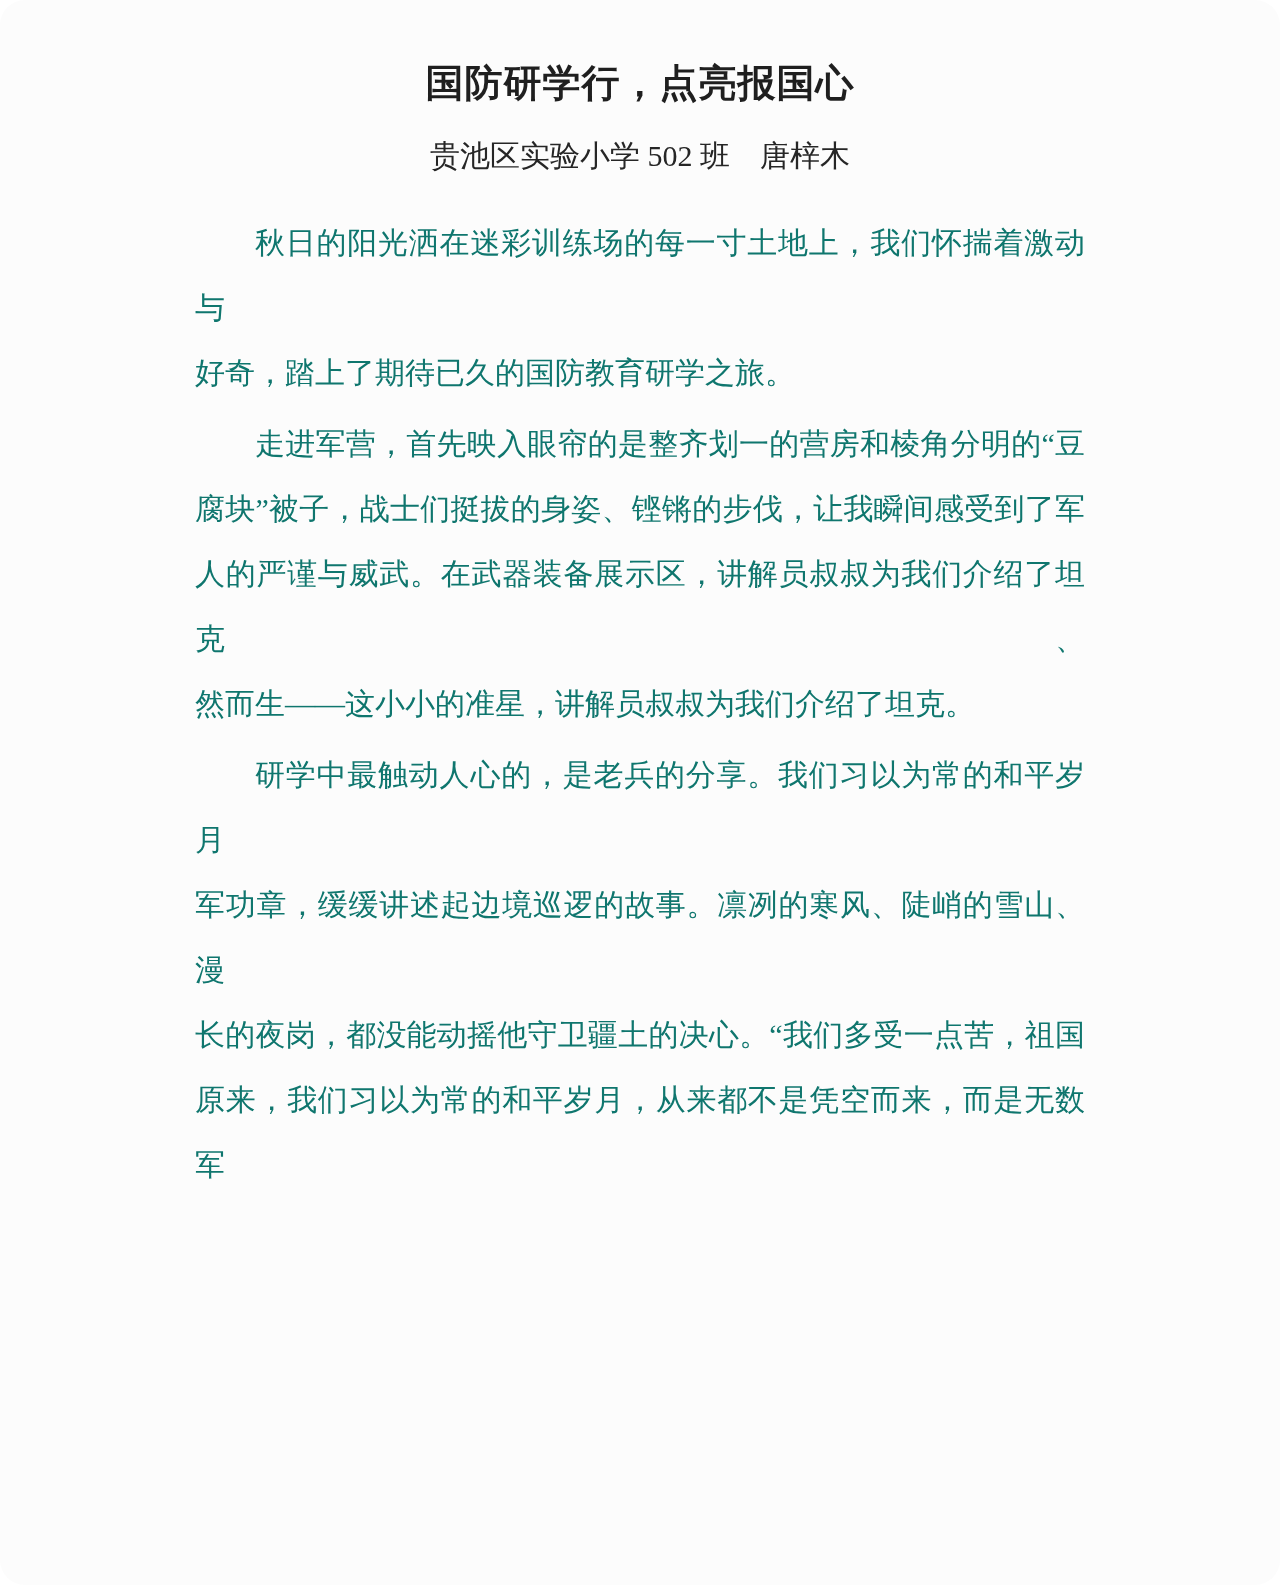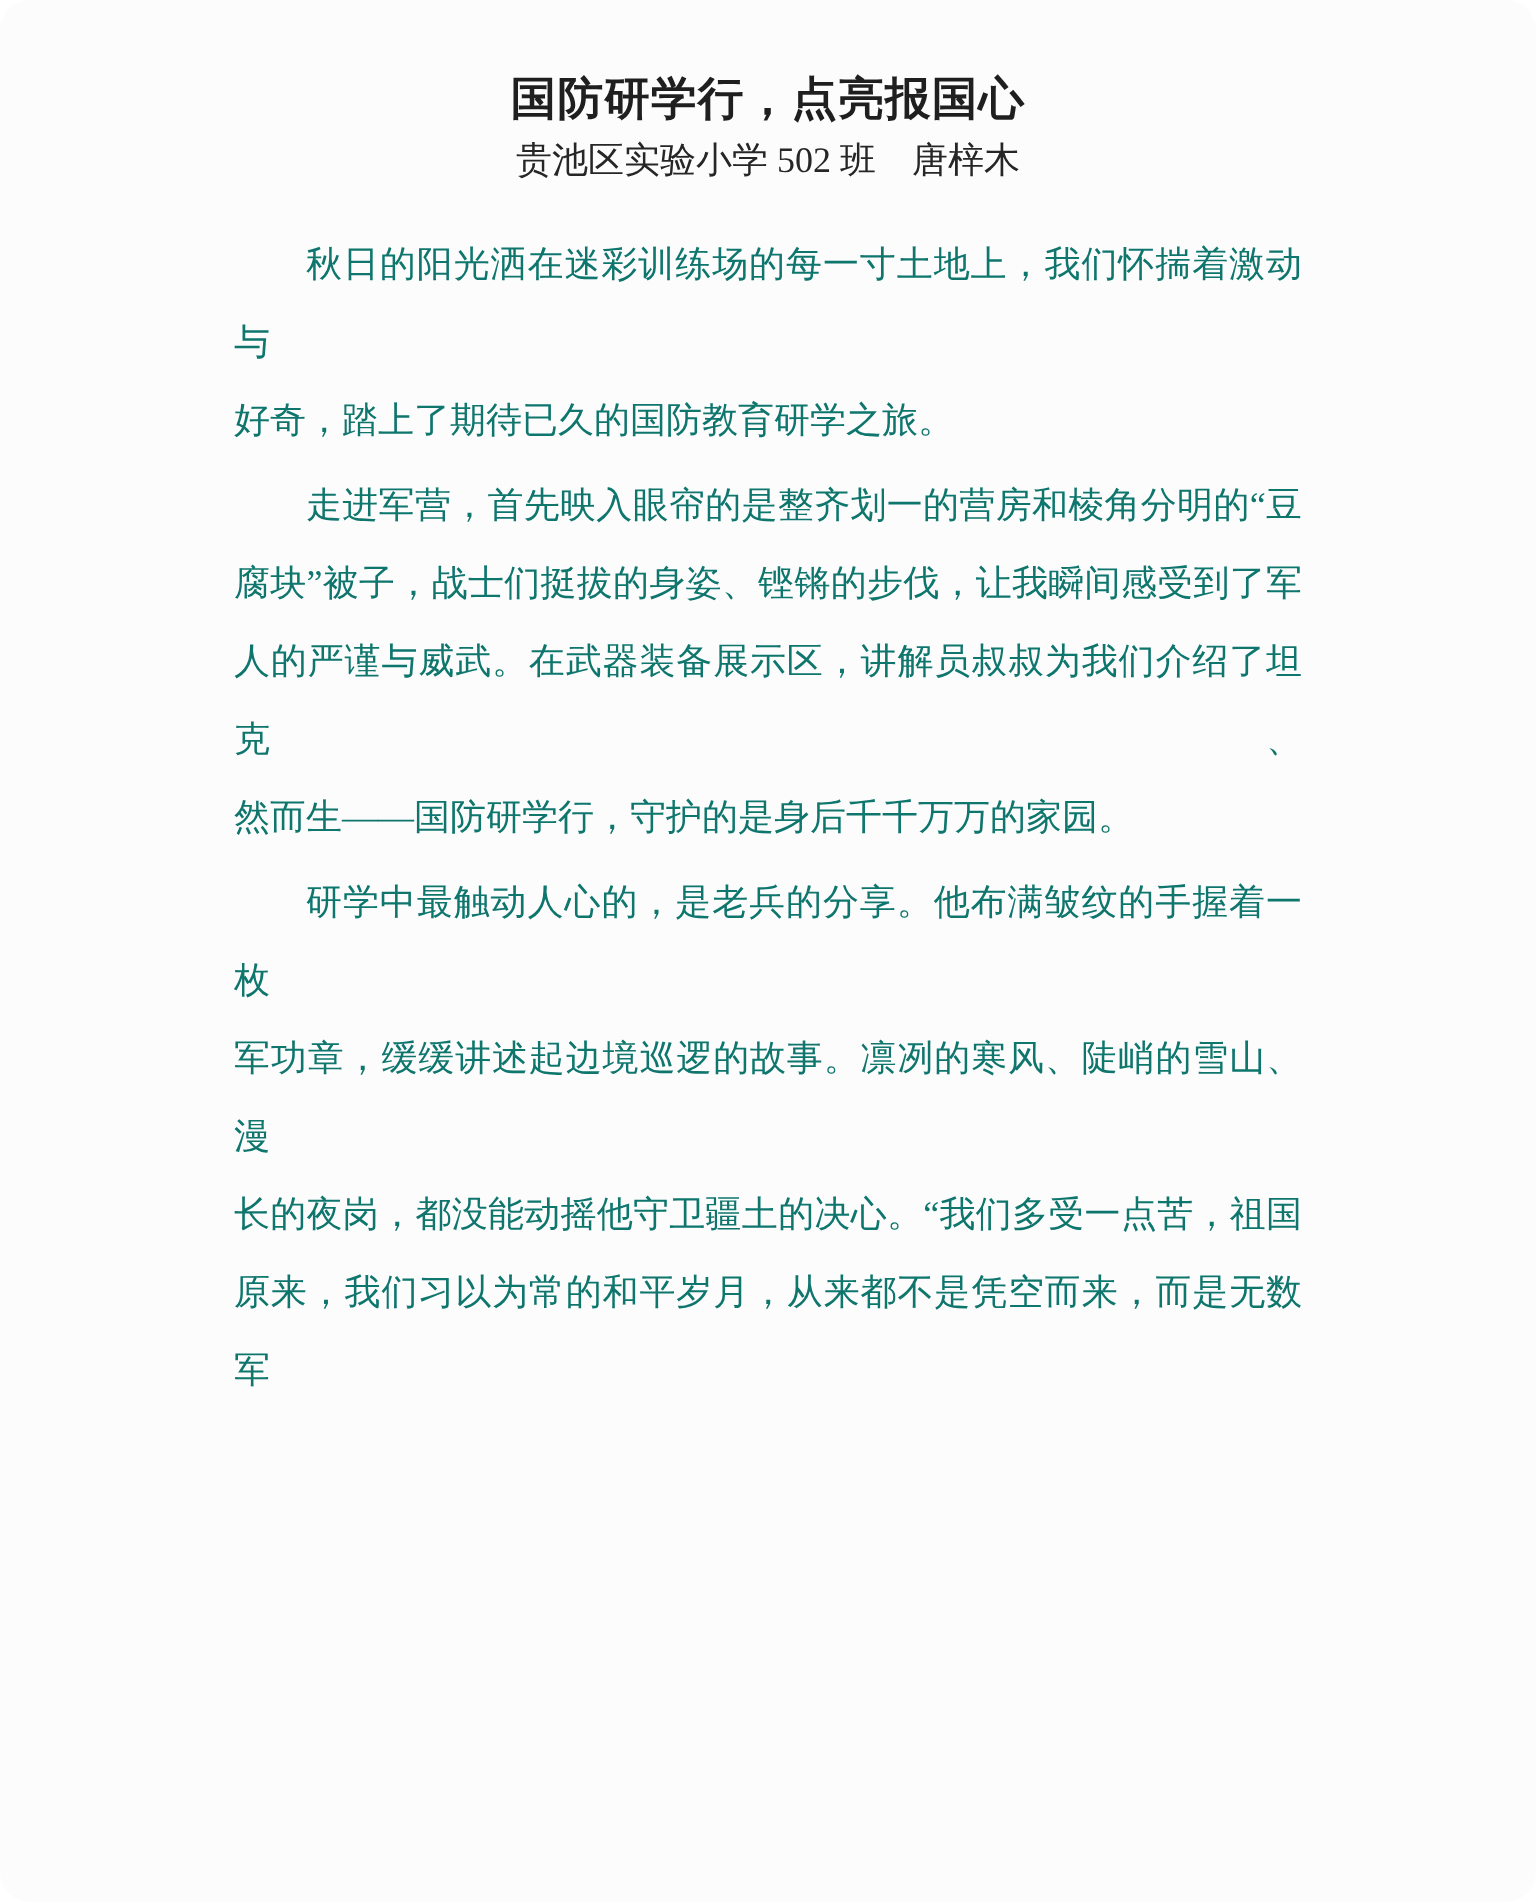--- a/index.html
+++ b/index.html
@@ -23,21 +23,21 @@
     margin: 0;
     font-family: "Liberation Sans", sans-serif;
     font-weight: 700;
     font-size: 38px;
     line-height: 46px;
     text-align: center;
     letter-spacing: 1px;
     color: #1f1f1f;
   }
   .byline {
-    margin-top: 10px;
+    margin-top: 32px;
     font-size: 30px;
     line-height: 36px;
     text-align: center;
     color: #262626;
   }
   .essay-body {
     margin-top: 36px;
   }
   .paragraph {
     margin: 0 0 6px 0;
@@ -68,22 +68,22 @@
   <div class="byline">贵池区实验小学 502 班　唐梓木</div>
   <div class="essay-body" id="essay-body">
       <div class="paragraph">
         <div class="line first">秋日的阳光洒在迷彩训练场的每一寸土地上，我们怀揣着激动与</div>
         <div class="line last">好奇，踏上了期待已久的国防教育研学之旅。</div>
       </div>
       <div class="paragraph">
         <div class="line first">走进军营，首先映入眼帘的是整齐划一的营房和棱角分明的“豆</div>
         <div class="line">腐块”被子，战士们挺拔的身姿、铿锵的步伐，让我瞬间感受到了军</div>
         <div class="line">人的严谨与威武。在武器装备展示区，讲解员叔叔为我们介绍了坦克、</div>
-        <div class="line last">然而生——国防研学行，守护的是身后千千万万的家园。</div>
+        <div class="line last">然而生——这小小的准星，讲解员叔叔为我们介绍了坦克。</div>
       </div>
       <div class="paragraph">
-        <div class="line first">研学中最触动人心的，是老兵的分享。他布满皱纹的手握着一枚</div>
+        <div class="line first">研学中最触动人心的，是老兵的分享。我们习以为常的和平岁月</div>
         <div class="line">军功章，缓缓讲述起边境巡逻的故事。凛冽的寒风、陡峭的雪山、漫</div>
         <div class="line">长的夜岗，都没能动摇他守卫疆土的决心。“我们多受一点苦，祖国</div>
         <div class="line">原来，我们习以为常的和平岁月，从来都不是凭空而来，而是无数军</div>
       </div>
     </div>
 </div>
 
 </body></html>

